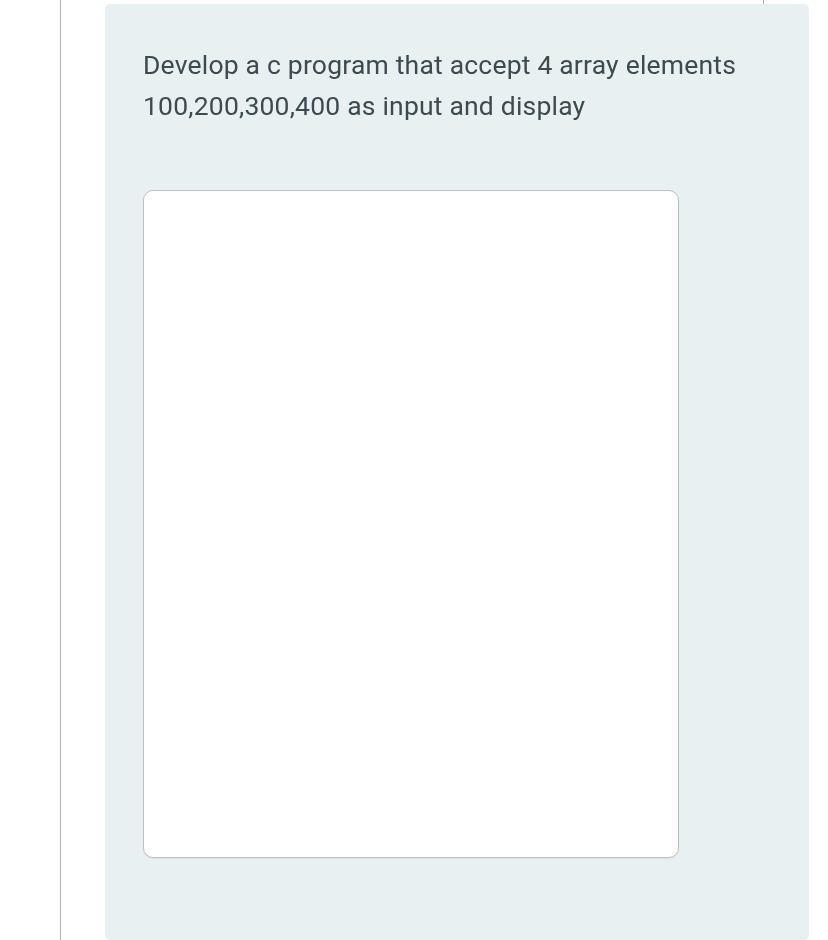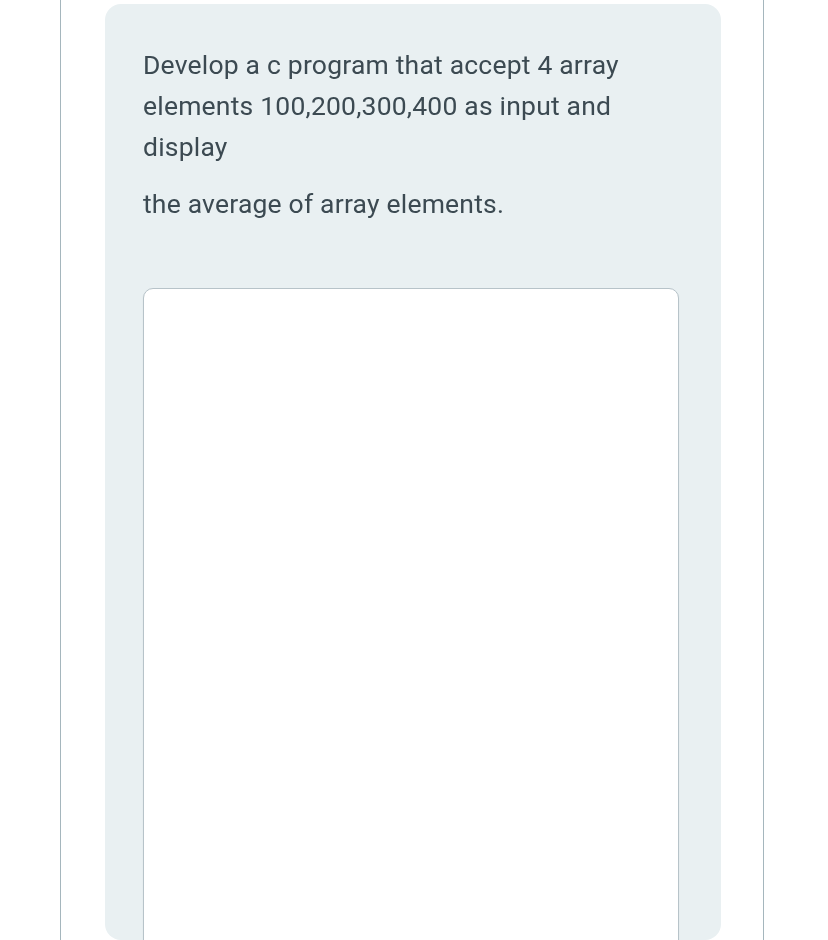--- a/index.html
+++ b/index.html
@@ -21,24 +21,24 @@
     width: 704px;
     height: 940px;
     border-left: 1px solid #a5b6bd;
     border-right: 1px solid #a5b6bd;
     background: #ffffff;
   }
   .question-card {
     position: absolute;
     left: 105px;
     top: 4px;
-    width: 616px;
+    width: 704px;
     height: 936px;
     background: #e9f0f2;
-    border-radius: 16px;
+    border-radius: 5px;
     padding: 40px 38px 0 38px;
   }
   .question-text {
     color: #3c4a52;
     font-size: 26.5px;
     line-height: 1.55;
     font-weight: 400;
     letter-spacing: 0.2px;
   }
   .para {
@@ -61,16 +61,15 @@
   }
 </style>
 </head>
 <body>
 
 <div class="outer-frame"></div>
 
 <div class="question-card">
   <div class="question-text">
     <p class="para">Develop a c program that accept 4 array elements 100,200,300,400 as input and display</p>
-    <p class="para">the average of array elements.</p>
   </div>
   <textarea class="answer-box" placeholder="" style=""></textarea>
 </div>
 
 </body></html>

